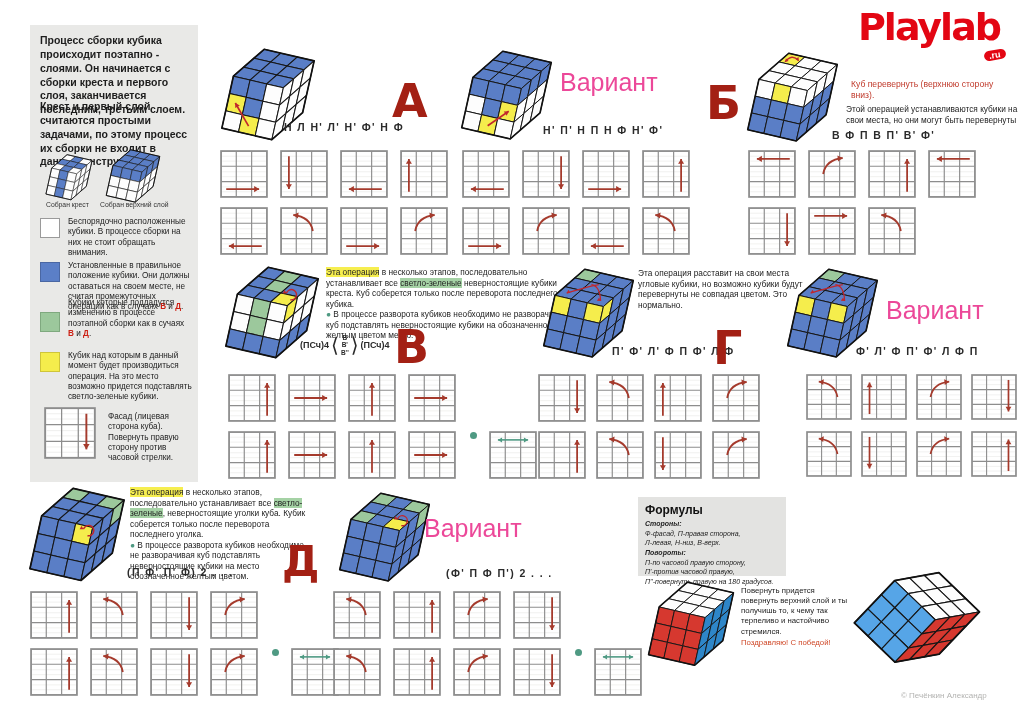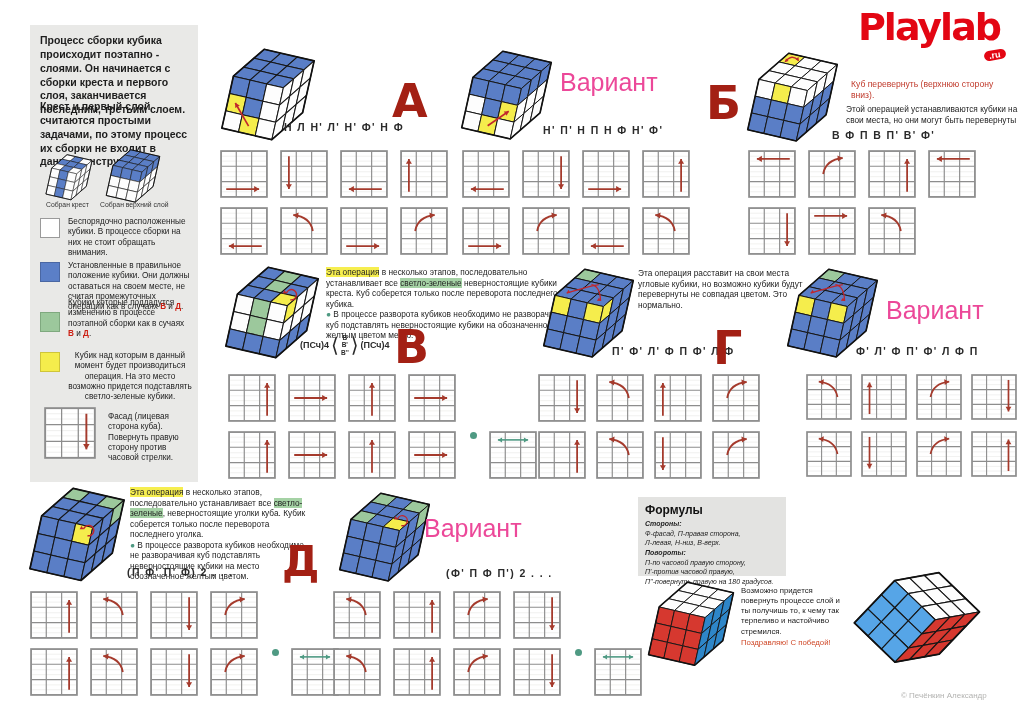--- a/index.html
+++ b/index.html
@@ -125,21 +125,21 @@
   <div class="abs swatch sw-white" style="left:40px;top:218px;"></div>
   <div class="abs legend-text" style="left:68px;top:217px;width:124px;"><span>Беспорядочно расположенные кубики. В процессе сборки на них не стоит обращать внимания.</span></div>
 
   <div class="abs swatch sw-blue" style="left:40px;top:262px;"></div>
   <div class="abs legend-text" style="left:68px;top:261px;width:124px;"><span>Установленные в правильное положение кубики. Они должны оставаться на своем месте, не считая промежуточных операций как в случаях </span><span class="txt-red">В</span><span> и </span><span class="txt-red">Д</span><span>.</span></div>
 
   <div class="abs swatch sw-green" style="left:40px;top:312px;"></div>
   <div class="abs legend-text" style="left:68px;top:298px;width:124px;"><span>Кубики которые поддадутся изменению в процессе поэтапной сборки как в сучаях </span><span class="txt-red">В</span><span> и </span><span class="txt-red">Д</span><span>.</span></div>
 
   <div class="abs swatch sw-yellow" style="left:40px;top:352px;"></div>
-  <div class="abs legend-text" style="left:68px;top:351px;width:124px;text-align:center;"><span>Кубик над которым в данный момент будет производиться операция. На это место возможно придется подставлять светло-зеленые кубики.</span></div>
+  <div class="abs legend-text" style="left:68px;top:351px;width:124px;"><span>Кубик над которым в данный момент будет производиться операция. На это место возможно придется подставлять светло-зеленые кубики.</span></div>
 
   <div class="abs grid-row" style="left:44px;top:407px;">
       <span class="gcell"><svg width="52" height="52" viewBox="0 0 54 54">
           <rect x="1.2" y="1.2" width="51.6" height="51.6" fill="#ffffff" stroke="#8d8d8d" stroke-width="2"></rect>
           <line x1="2.5" y1="7" x2="51.5" y2="7" stroke="#ededeb" stroke-width="0.9"></line>
           <line x1="2.5" y1="12.5" x2="51.5" y2="12.5" stroke="#ededeb" stroke-width="0.9"></line>
           <line x1="2.5" y1="24.5" x2="51.5" y2="24.5" stroke="#ededeb" stroke-width="0.9"></line>
           <line x1="2.5" y1="30" x2="51.5" y2="30" stroke="#ededeb" stroke-width="0.9"></line>
           <line x1="2.5" y1="41.5" x2="51.5" y2="41.5" stroke="#ededeb" stroke-width="0.9"></line>
           <line x1="2.5" y1="47" x2="51.5" y2="47" stroke="#ededeb" stroke-width="0.9"></line>
@@ -1545,21 +1545,21 @@
         <polygon points="96.0,89.0 112.0,75.0 106.0,102.0 90.0,116.0" fill="#2e86c8" stroke="#161616" stroke-width="1.6" stroke-linejoin="round"></polygon>
         <polygon points="112.0,75.0 128.0,61.0 122.0,88.0 106.0,102.0" fill="#2e86c8" stroke="#161616" stroke-width="1.6" stroke-linejoin="round"></polygon>
         <polygon points="128.0,61.0 144.0,47.0 138.0,74.0 122.0,88.0" fill="#2e86c8" stroke="#161616" stroke-width="1.6" stroke-linejoin="round"></polygon>
         <polygon points="90.0,116.0 106.0,102.0 100.0,129.0 84.0,143.0" fill="#2e86c8" stroke="#161616" stroke-width="1.6" stroke-linejoin="round"></polygon>
         <polygon points="106.0,102.0 122.0,88.0 116.0,115.0 100.0,129.0" fill="#2e86c8" stroke="#161616" stroke-width="1.6" stroke-linejoin="round"></polygon>
         <polygon points="122.0,88.0 138.0,74.0 132.0,101.0 116.0,115.0" fill="#2e86c8" stroke="#161616" stroke-width="1.6" stroke-linejoin="round"></polygon>
         <polygon points="6.0,125.0 24.0,44.0 72.0,2.0 150.0,20.0 132.0,101.0 84.0,143.0" fill="none" stroke="#111" stroke-width="2.6" stroke-linejoin="round"></polygon>
       </svg>
     </div>
   <div class="abs final-text" style="left:741px;top:586px;width:110px;">
-    <span>Возможно придется повернуть процессе слой и ты получишь то, к чему так терпеливо и настойчиво стремился.</span>
+    <span>Повернуть придется повернуть верхний слой и ты получишь то, к чему так терпеливо и настойчиво стремился.</span>
     <div class="congrats">Поздравляю! С победой!</div>
   </div>
   <div class="abs cube tilt" style="left:861px;top:566px;width:110px;">
       <svg viewBox="0 0 156 150" style="width:100%;display:block">
         <polygon points="72.0,2.0 98.0,8.0 82.0,22.0 56.0,16.0" fill="#fdfdfd" stroke="#161616" stroke-width="1.6" stroke-linejoin="round"></polygon>
         <polygon points="98.0,8.0 124.0,14.0 108.0,28.0 82.0,22.0" fill="#fdfdfd" stroke="#161616" stroke-width="1.6" stroke-linejoin="round"></polygon>
         <polygon points="124.0,14.0 150.0,20.0 134.0,34.0 108.0,28.0" fill="#fdfdfd" stroke="#161616" stroke-width="1.6" stroke-linejoin="round"></polygon>
         <polygon points="56.0,16.0 82.0,22.0 66.0,36.0 40.0,30.0" fill="#fdfdfd" stroke="#161616" stroke-width="1.6" stroke-linejoin="round"></polygon>
         <polygon points="82.0,22.0 108.0,28.0 92.0,42.0 66.0,36.0" fill="#fdfdfd" stroke="#161616" stroke-width="1.6" stroke-linejoin="round"></polygon>
         <polygon points="108.0,28.0 134.0,34.0 118.0,48.0 92.0,42.0" fill="#fdfdfd" stroke="#161616" stroke-width="1.6" stroke-linejoin="round"></polygon>

